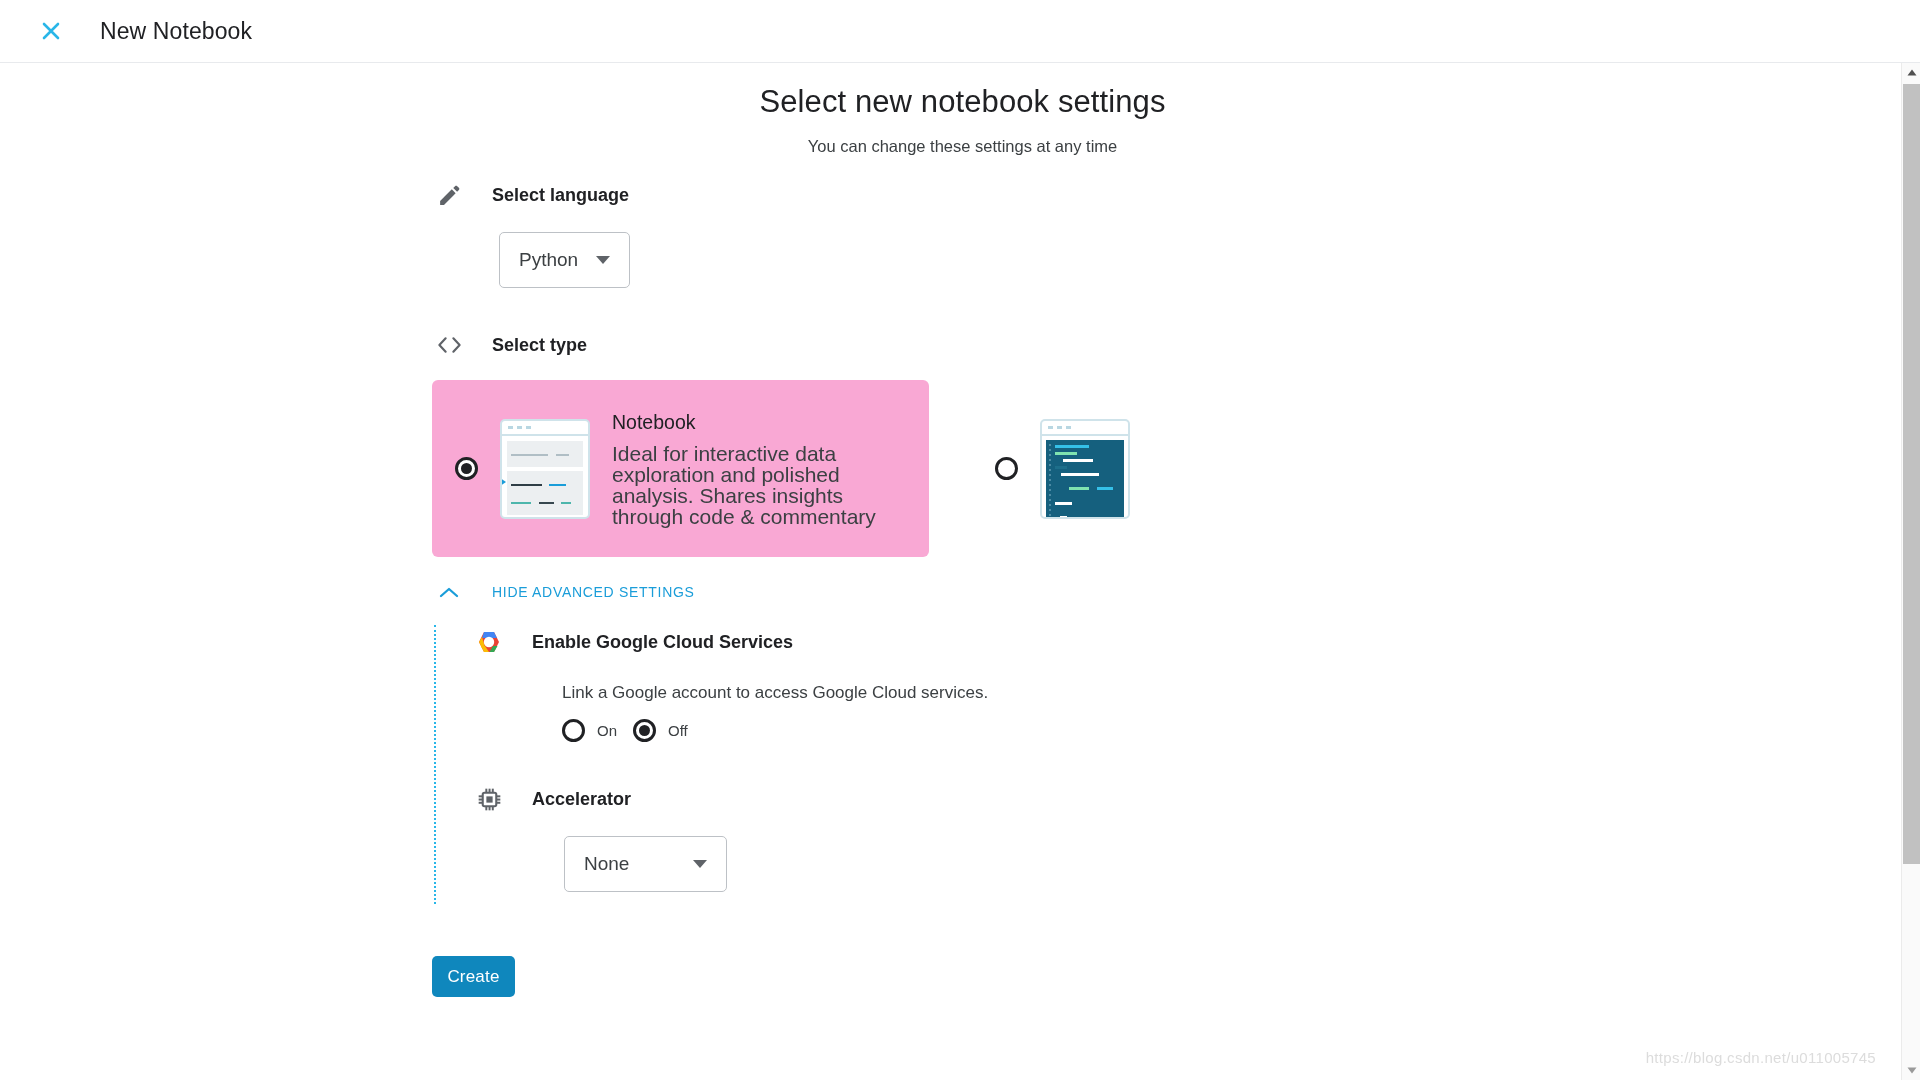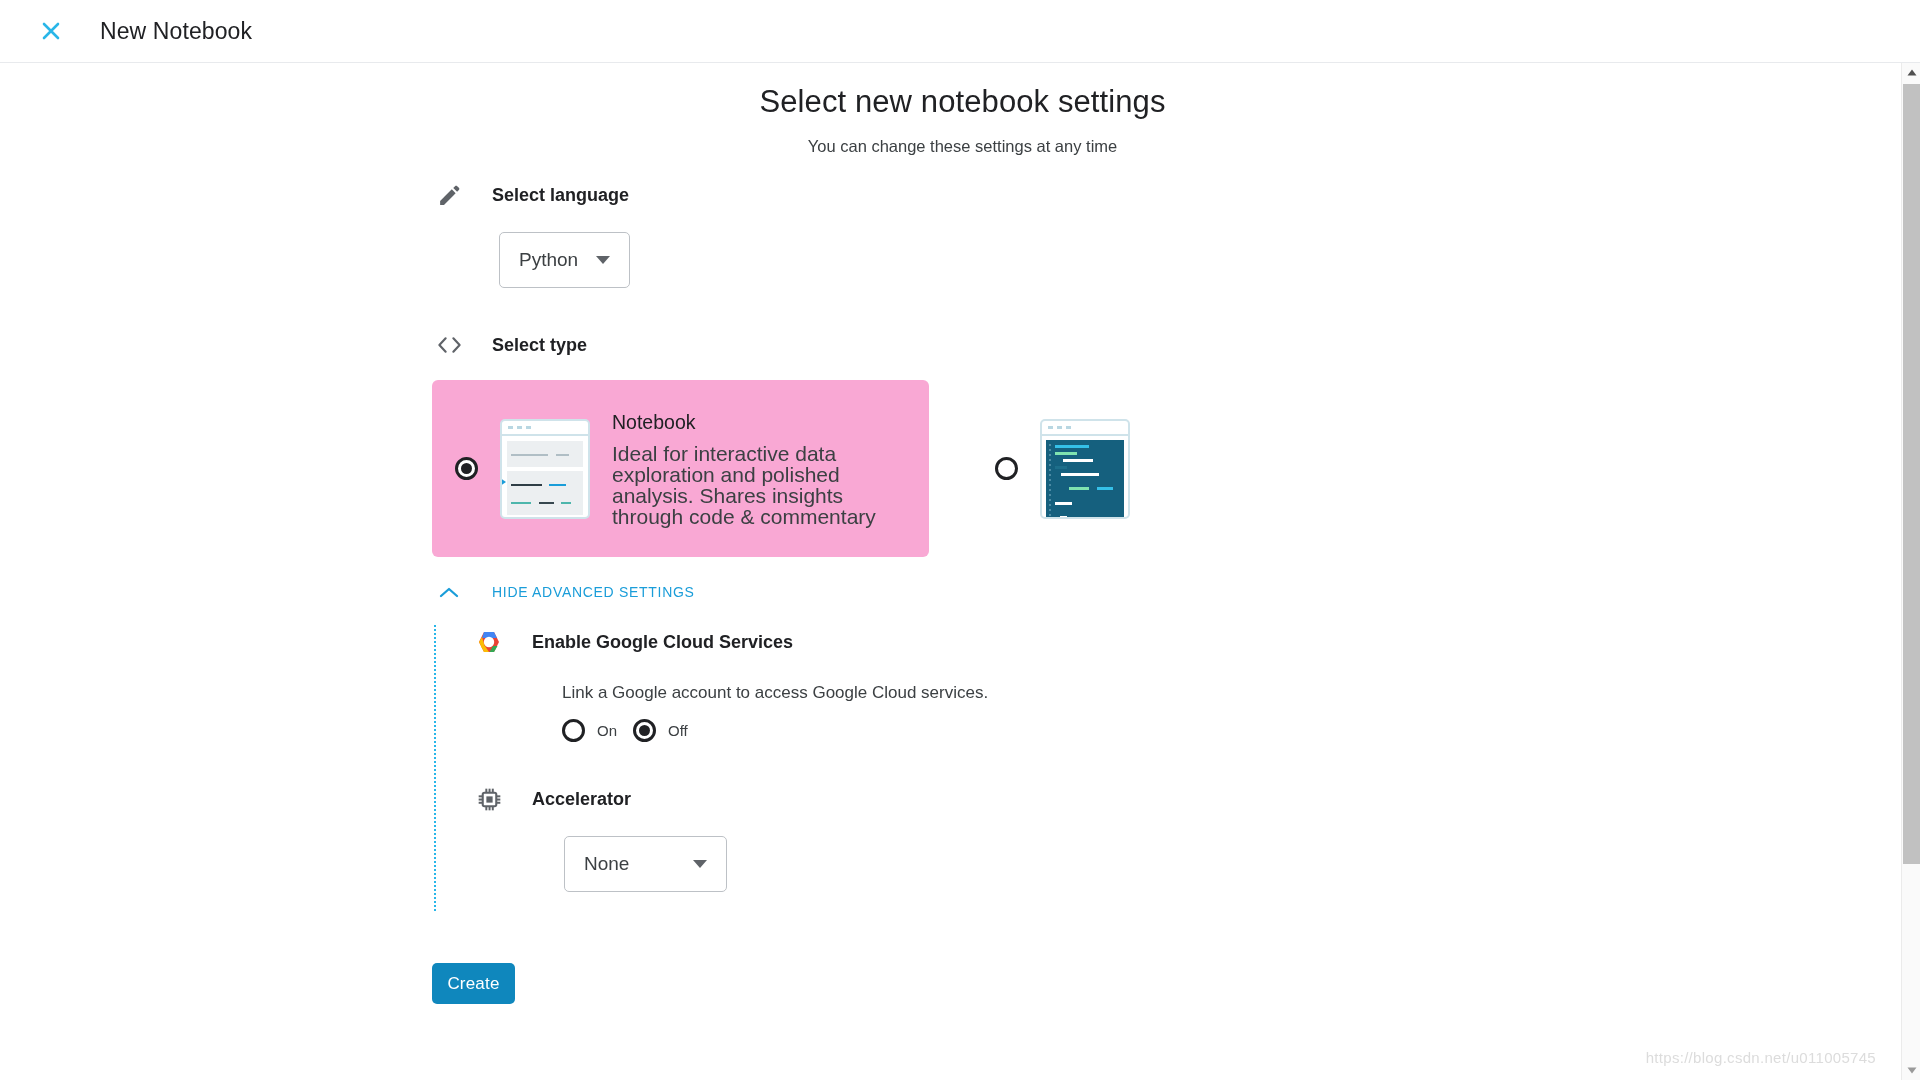--- a/index.html
+++ b/index.html
@@ -60,21 +60,21 @@
     border-radius: 5px; background: #fff; display: flex; align-items: center;
     cursor: pointer;
   }
   .select-value { font-size: 19px; color: #3c4043; padding-left: 19px; }
   .caret {
     position: absolute; right: 19px; top: 50%; transform: translateY(-50%);
     width: 0; height: 0; border-left: 7px solid transparent;
     border-right: 7px solid transparent; border-top: 8px solid #5f6368;
   }
   #lang-select { width: 131px; margin: 20px 0 0 67px; }
-  #accel-select { width: 163px; margin: 20px 0 15px 92px; }
+  #accel-select { width: 163px; margin: 20px 0 8px 92px; }
 
   
   .radio {
     width: 23px; height: 23px; border-radius: 50%;
     border: 3px solid #202124; background: #fff;
     display: flex; align-items: center; justify-content: center;
     flex: 0 0 23px; cursor: pointer;
   }
   .radio .dot {
     width: 11px; height: 11px; border-radius: 50%; background: #202124;

